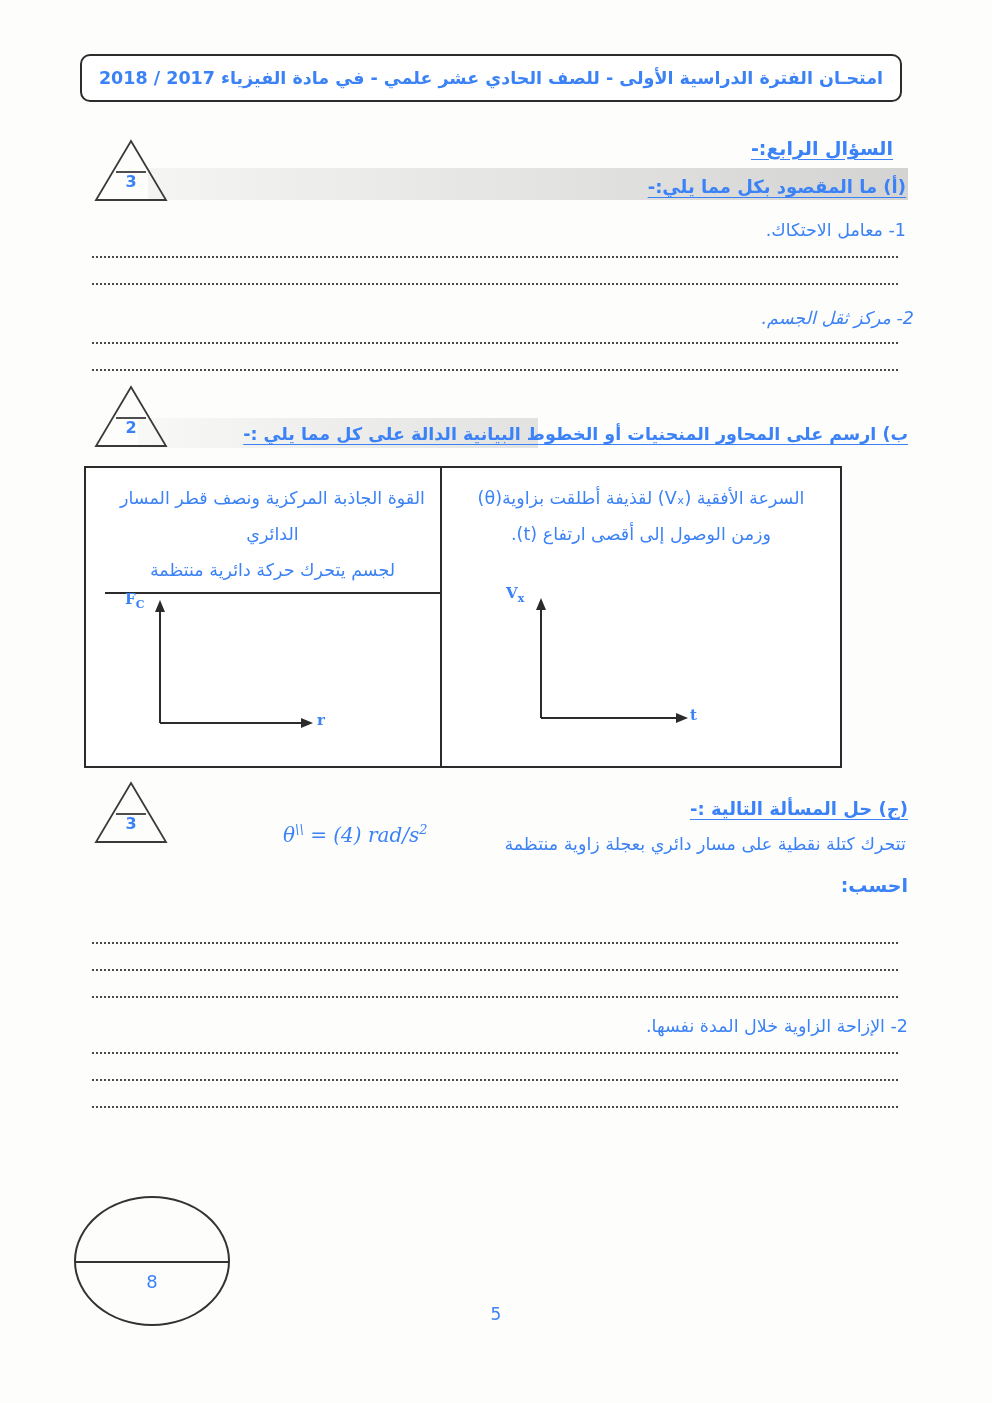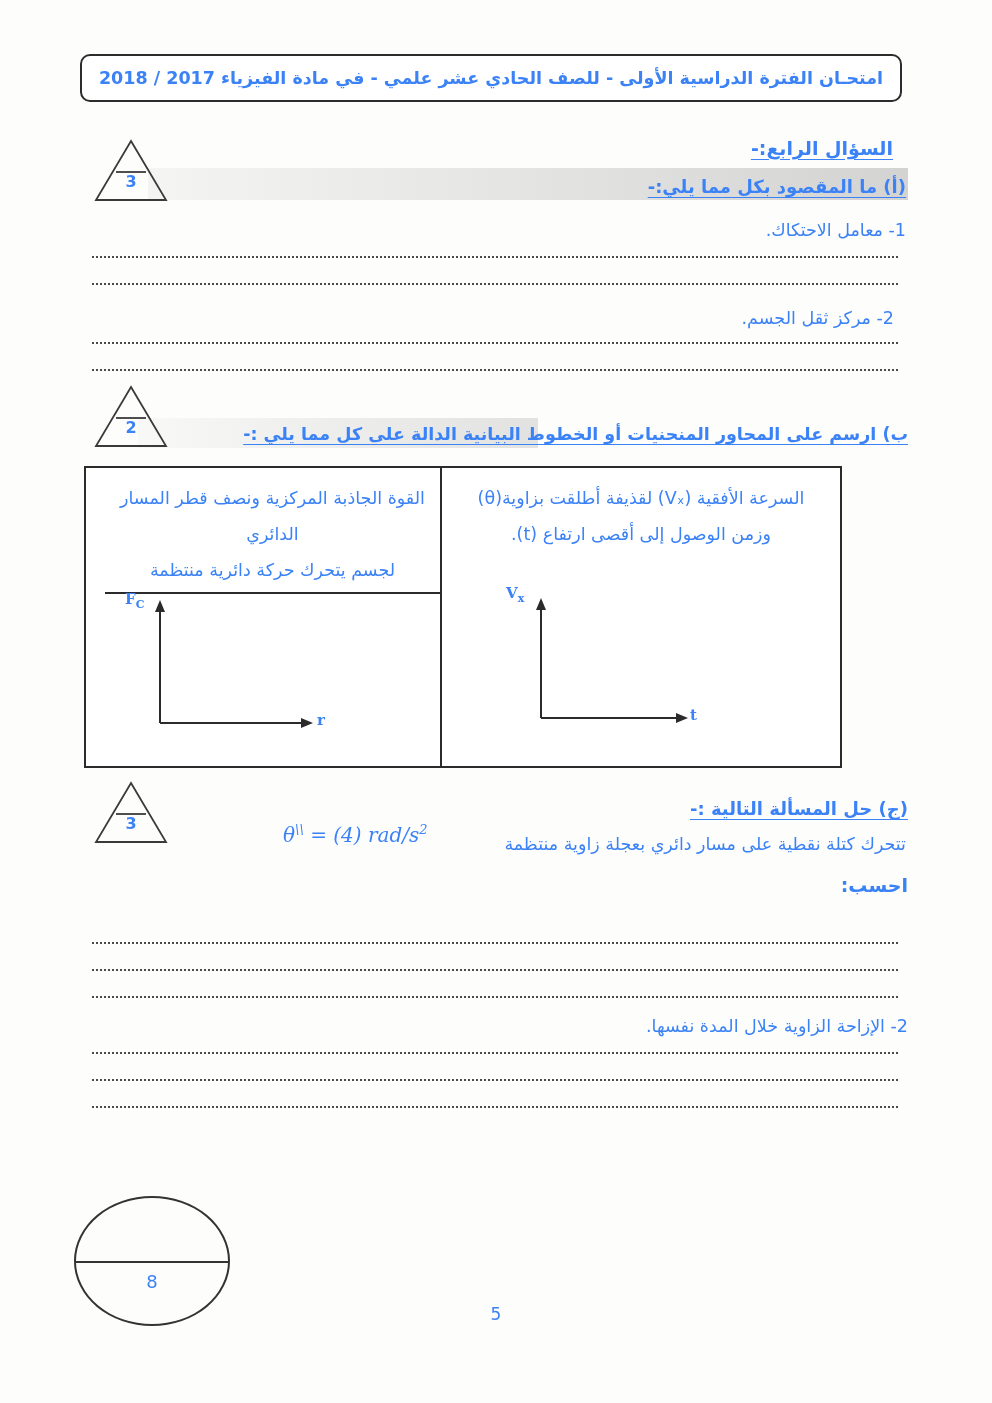--- a/index.html
+++ b/index.html
@@ -82,21 +82,21 @@
     </svg>
     <span class="tri-num">3</span>
   </div>
 
   <div class="abs part-heading" style="top:176px;right:86px;">(أ) ما المقصود بكل مما يلي:-</div>
 
   <div class="abs item-label" style="top:220px;right:86px;">1- معامل الاحتكاك.</div>
   <div class="abs dots" style="top:256px;"></div>
   <div class="abs dots" style="top:283px;"></div>
 
-  <div class="abs item-label" style="top:308px;right:98px;">2- مركز ثقل الجسم.</div>
+  <div class="abs item-label" style="top:308px;right:78px;font-style:italic;">2- مركز ثقل الجسم.</div>
   <div class="abs dots" style="top:342px;"></div>
   <div class="abs dots" style="top:369px;"></div>
 
   <div class="abs tri-wrap" style="left:92px;top:384px;">
     <svg width="78" height="66" viewBox="0 0 78 66">
       <polygon points="39,3 74,62 4,62" fill="none" stroke="#3a3a3a" stroke-width="1.8"></polygon>
       <line x1="24" y1="34" x2="54" y2="34" stroke="#3a3a3a" stroke-width="1.8"></line>
     </svg>
     <span class="tri-num">2</span>
   </div>

